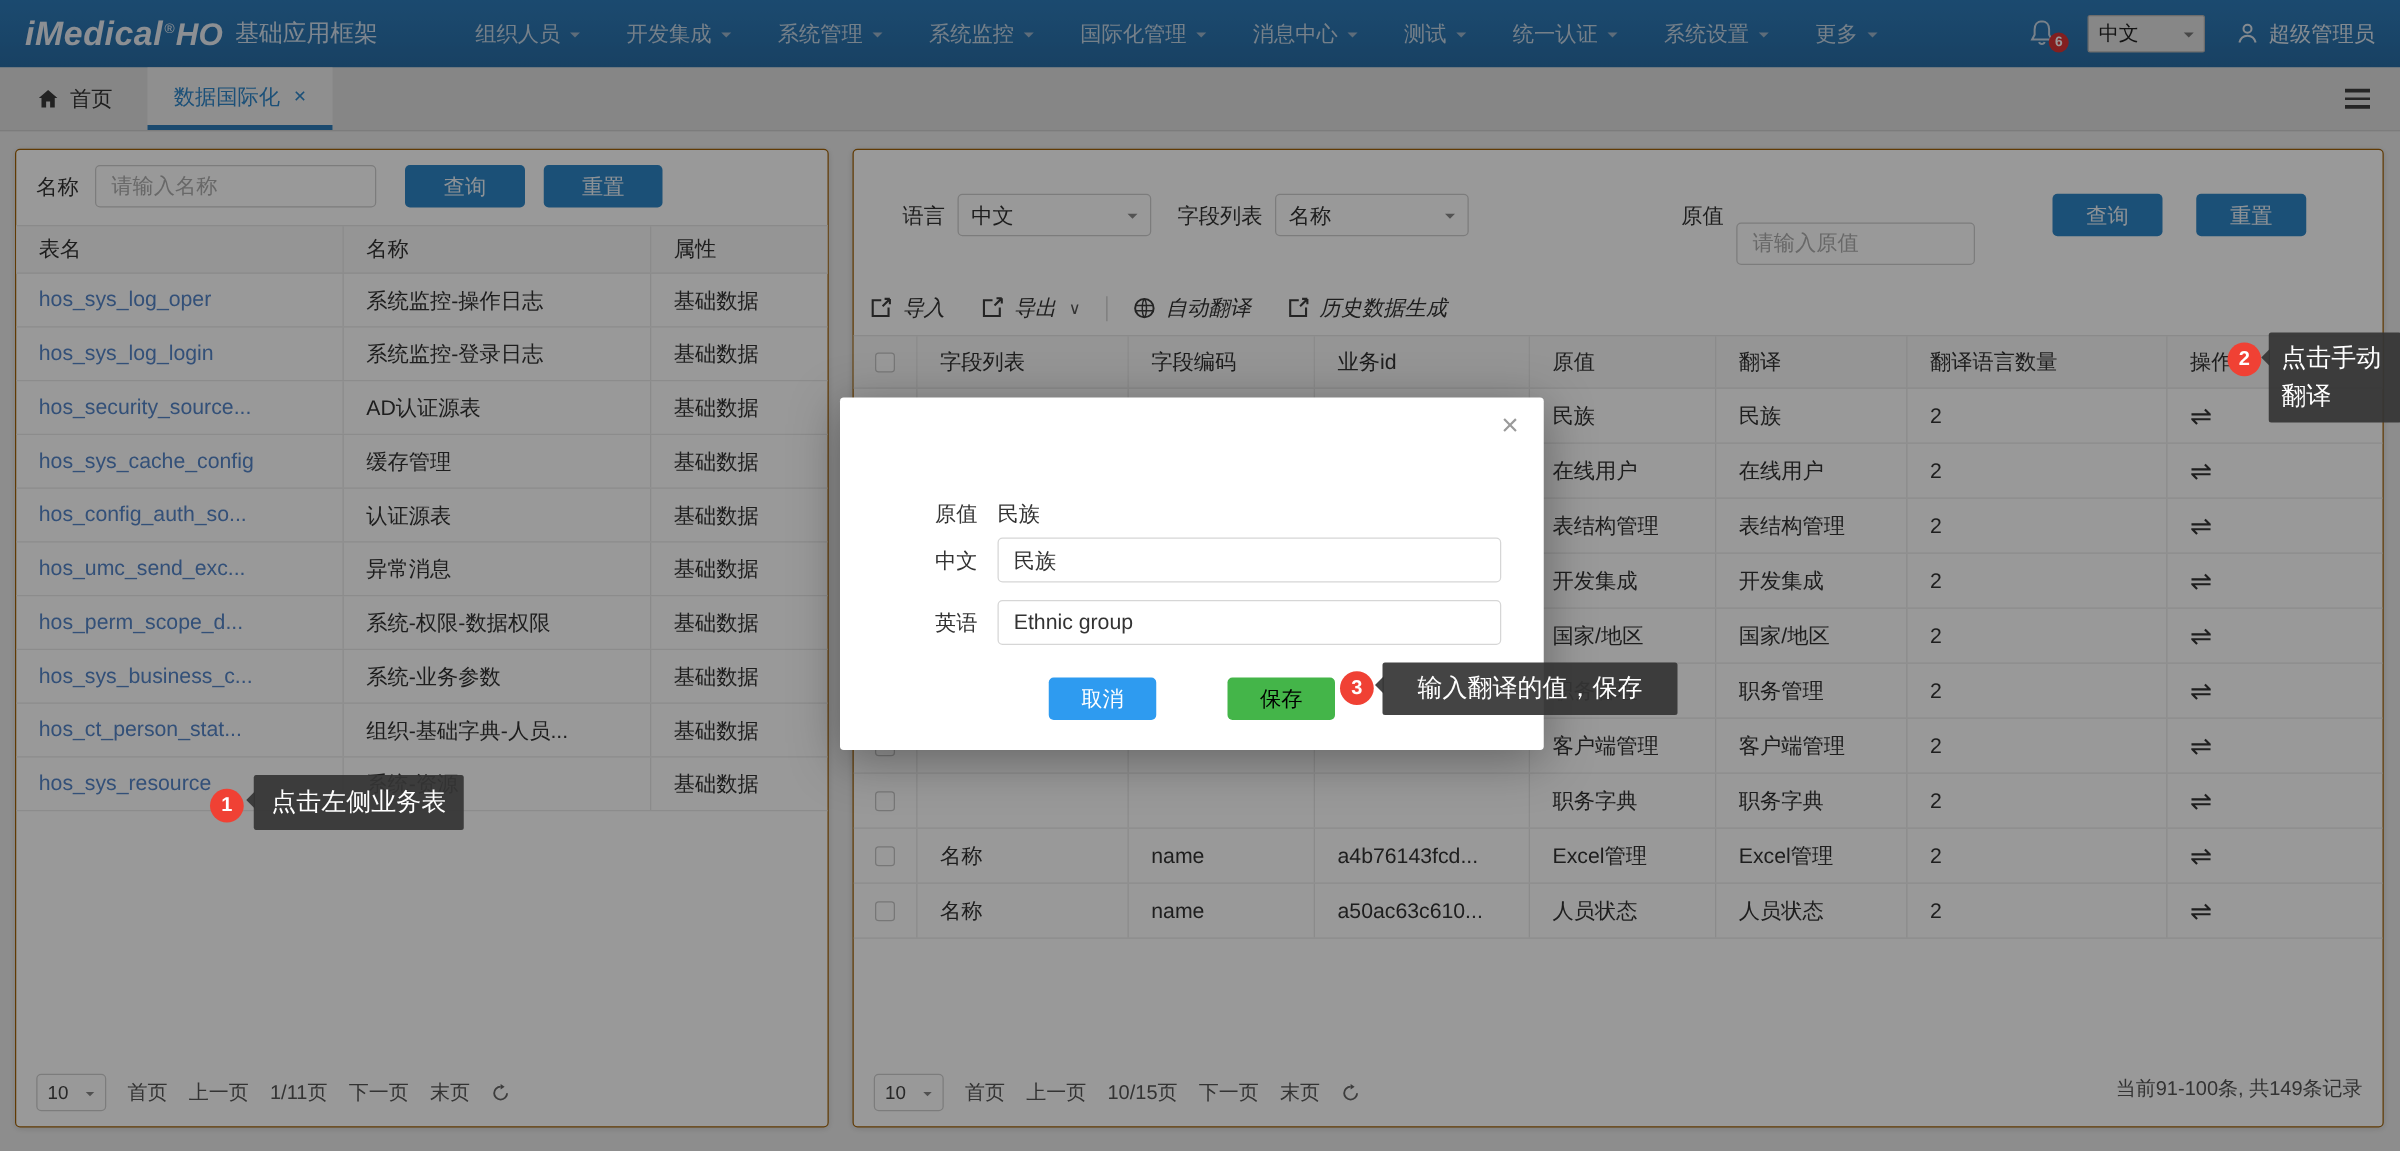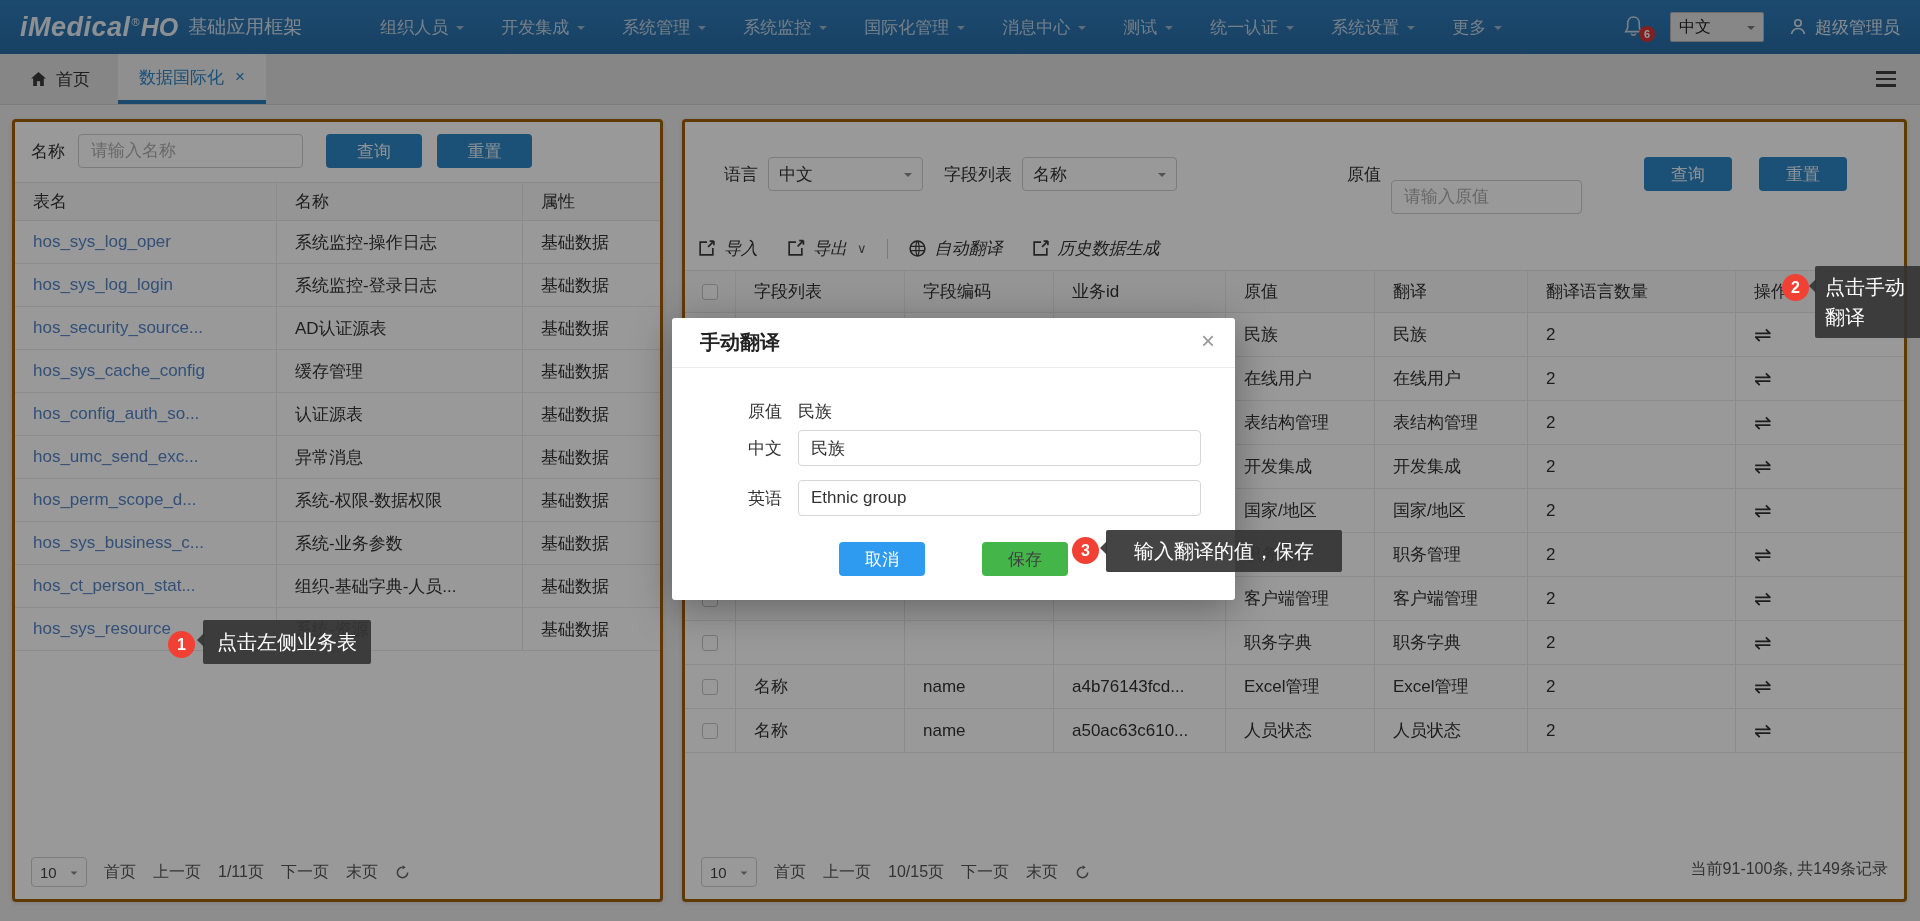--- a/index.html
+++ b/index.html
@@ -26,21 +26,21 @@
   
   .tabbar { height:51px; background:#e0e0e0; border-bottom:1px solid #cfcfcf; display:flex; align-items:stretch; padding-left:14px; position:relative; z-index:1; }
   .tab-home { display:flex; align-items:center; gap:9px; padding:0 16px; font-size:17px; color:#333; cursor:pointer; }
   .tab-active { display:flex; align-items:center; gap:11px; padding:0 21px; margin-left:12px; font-size:17px; color:#2f86c9; background:#efefef; border-bottom:4px solid #2e7cba; cursor:pointer; }
   .tab-close { font-size:17px; color:#2f86c9; }
   .hamburger { margin-left:auto; margin-right:24px; align-self:center; display:flex; flex-direction:column; gap:4px; cursor:pointer; }
   .hamburger div { width:20px; height:2.5px; background:#3f3f3f; }
 
   
   .content { position:absolute; top:105px; left:0; right:0; bottom:0; background:#ececec; }
-  .panel { position:absolute; top:14px; height:783px; background:#fff; border:3px solid #a16207; border-radius:4px; box-shadow:0 1px 5px rgba(0,0,0,.12); }
+  .panel { position:absolute; top:14px; height:783px; background:#fff; border:1px solid #a16207; border-radius:4px; box-shadow:0 1px 5px rgba(0,0,0,.12); }
   .panel-left  { left:12px;  width:651px;  }
   .panel-right { left:682px; width:1225px; }
 
   .field-label { font-size:17px; color:#333; white-space:nowrap; }
   .text-input { height:34px; border:1px solid #cfcfcf; border-radius:4px; padding:0 12px; font-size:17px; color:#333; background:#fff; }
   .text-input::placeholder { color:#aeaeae; }
   .btn-primary { height:34px; background:#2e86c6; color:#ecf3fa; font-size:17px; border:none; border-radius:4px; cursor:pointer; }
 
   .search-row { display:flex; align-items:center; margin:12px 0 0 16px; }
   .search-row .text-input { width:225px; margin-left:13px; }
@@ -90,21 +90,21 @@
   .modal-title { font-size:20px; font-weight:bold; color:#222; }
   .modal-close { position:absolute; right:20px; top:11px; font-size:24px; color:#9a9a9a; cursor:pointer; line-height:1; }
   .form-row { position:absolute; left:76px; display:flex; align-items:center; }
   .row-orig { top:82px; }
   .row-zh { top:112px; } .row-en { top:162px; }
   .form-label { font-size:17px; color:#333; width:36px; }
   .orig-value { font-size:17px; color:#333; margin-left:14px; }
   .form-input { margin-left:14px; width:403px; height:36px; border:1px solid #d6d6d6; border-radius:4px; font-size:17px; color:#333; padding:0 12px; }
   .modal-buttons { position:absolute; top:224px; left:0; width:100%; display:flex; justify-content:center; gap:27px; }
   .btn-cancel { width:86px; height:34px; background:#2e9bf0; color:#fff; font-size:17px; border:none; border-radius:4px; cursor:pointer; }
-  .btn-save { width:86px; height:34px; background:#44b549; color:#404040; font-size:17px; border:none; border-radius:4px; cursor:pointer;margin-left:30px; }
+  .btn-save { width:86px; height:34px; background:#44b549; color:#000000; font-size:17px; border:none; border-radius:4px; cursor:pointer;margin-left:30px; }
 
   
   .ann-badge { position:absolute; width:27px; height:27px; border-radius:50%; background:#f04134; color:#fff; font-size:16px; font-weight:bold; display:flex; align-items:center; justify-content:center; z-index:300; }
   .ann-tip { position:absolute; background:rgba(52,52,52,.92); color:#fff; font-size:20px; padding:7px 14px; border-radius:2px; line-height:1.5; z-index:300; white-space:nowrap; }
   .ann-tip::before { content:""; position:absolute; left:-13px; top:13px; border:7px solid transparent; border-right-color:rgba(52,52,52,.92); }
   #badge1 { left:168px; top:631px; } #tip1 { left:203px; top:620px; }
   #badge2 { left:1782px; top:274px; } #tip2 { left:1815px; top:266px; width:106px; padding:6px 10px; white-space:normal; }
   #badge3 { left:1072px; top:537px; } #tip3 { left:1106px; top:530px; padding:6px 28px; } #tip3::before { top:11px; }
 </style>
 </head>
@@ -501,23 +501,20 @@
           <path d="M8 0.2 L11.4 2.5 L8 4.8 Z" fill="#666"></path>
         </svg>
     </div>
     <span class="record-info">当前91-100条, 共149条记录</span>
   </div>
 </div>
 
 <div class="overlay"></div>
 
 <div class="modal">
-  <div class="modal-header">
-    <span class="modal-title">手动翻译</span>
-  </div>
   <span class="modal-close">×</span>
   <div class="form-row row-orig">
     <span class="form-label">原值</span>
     <span class="orig-value">民族</span>
   </div>
   <div class="form-row row-zh">
     <span class="form-label">中文</span>
     <input class="form-input" value="民族" style="">
   </div>
   <div class="form-row row-en">

